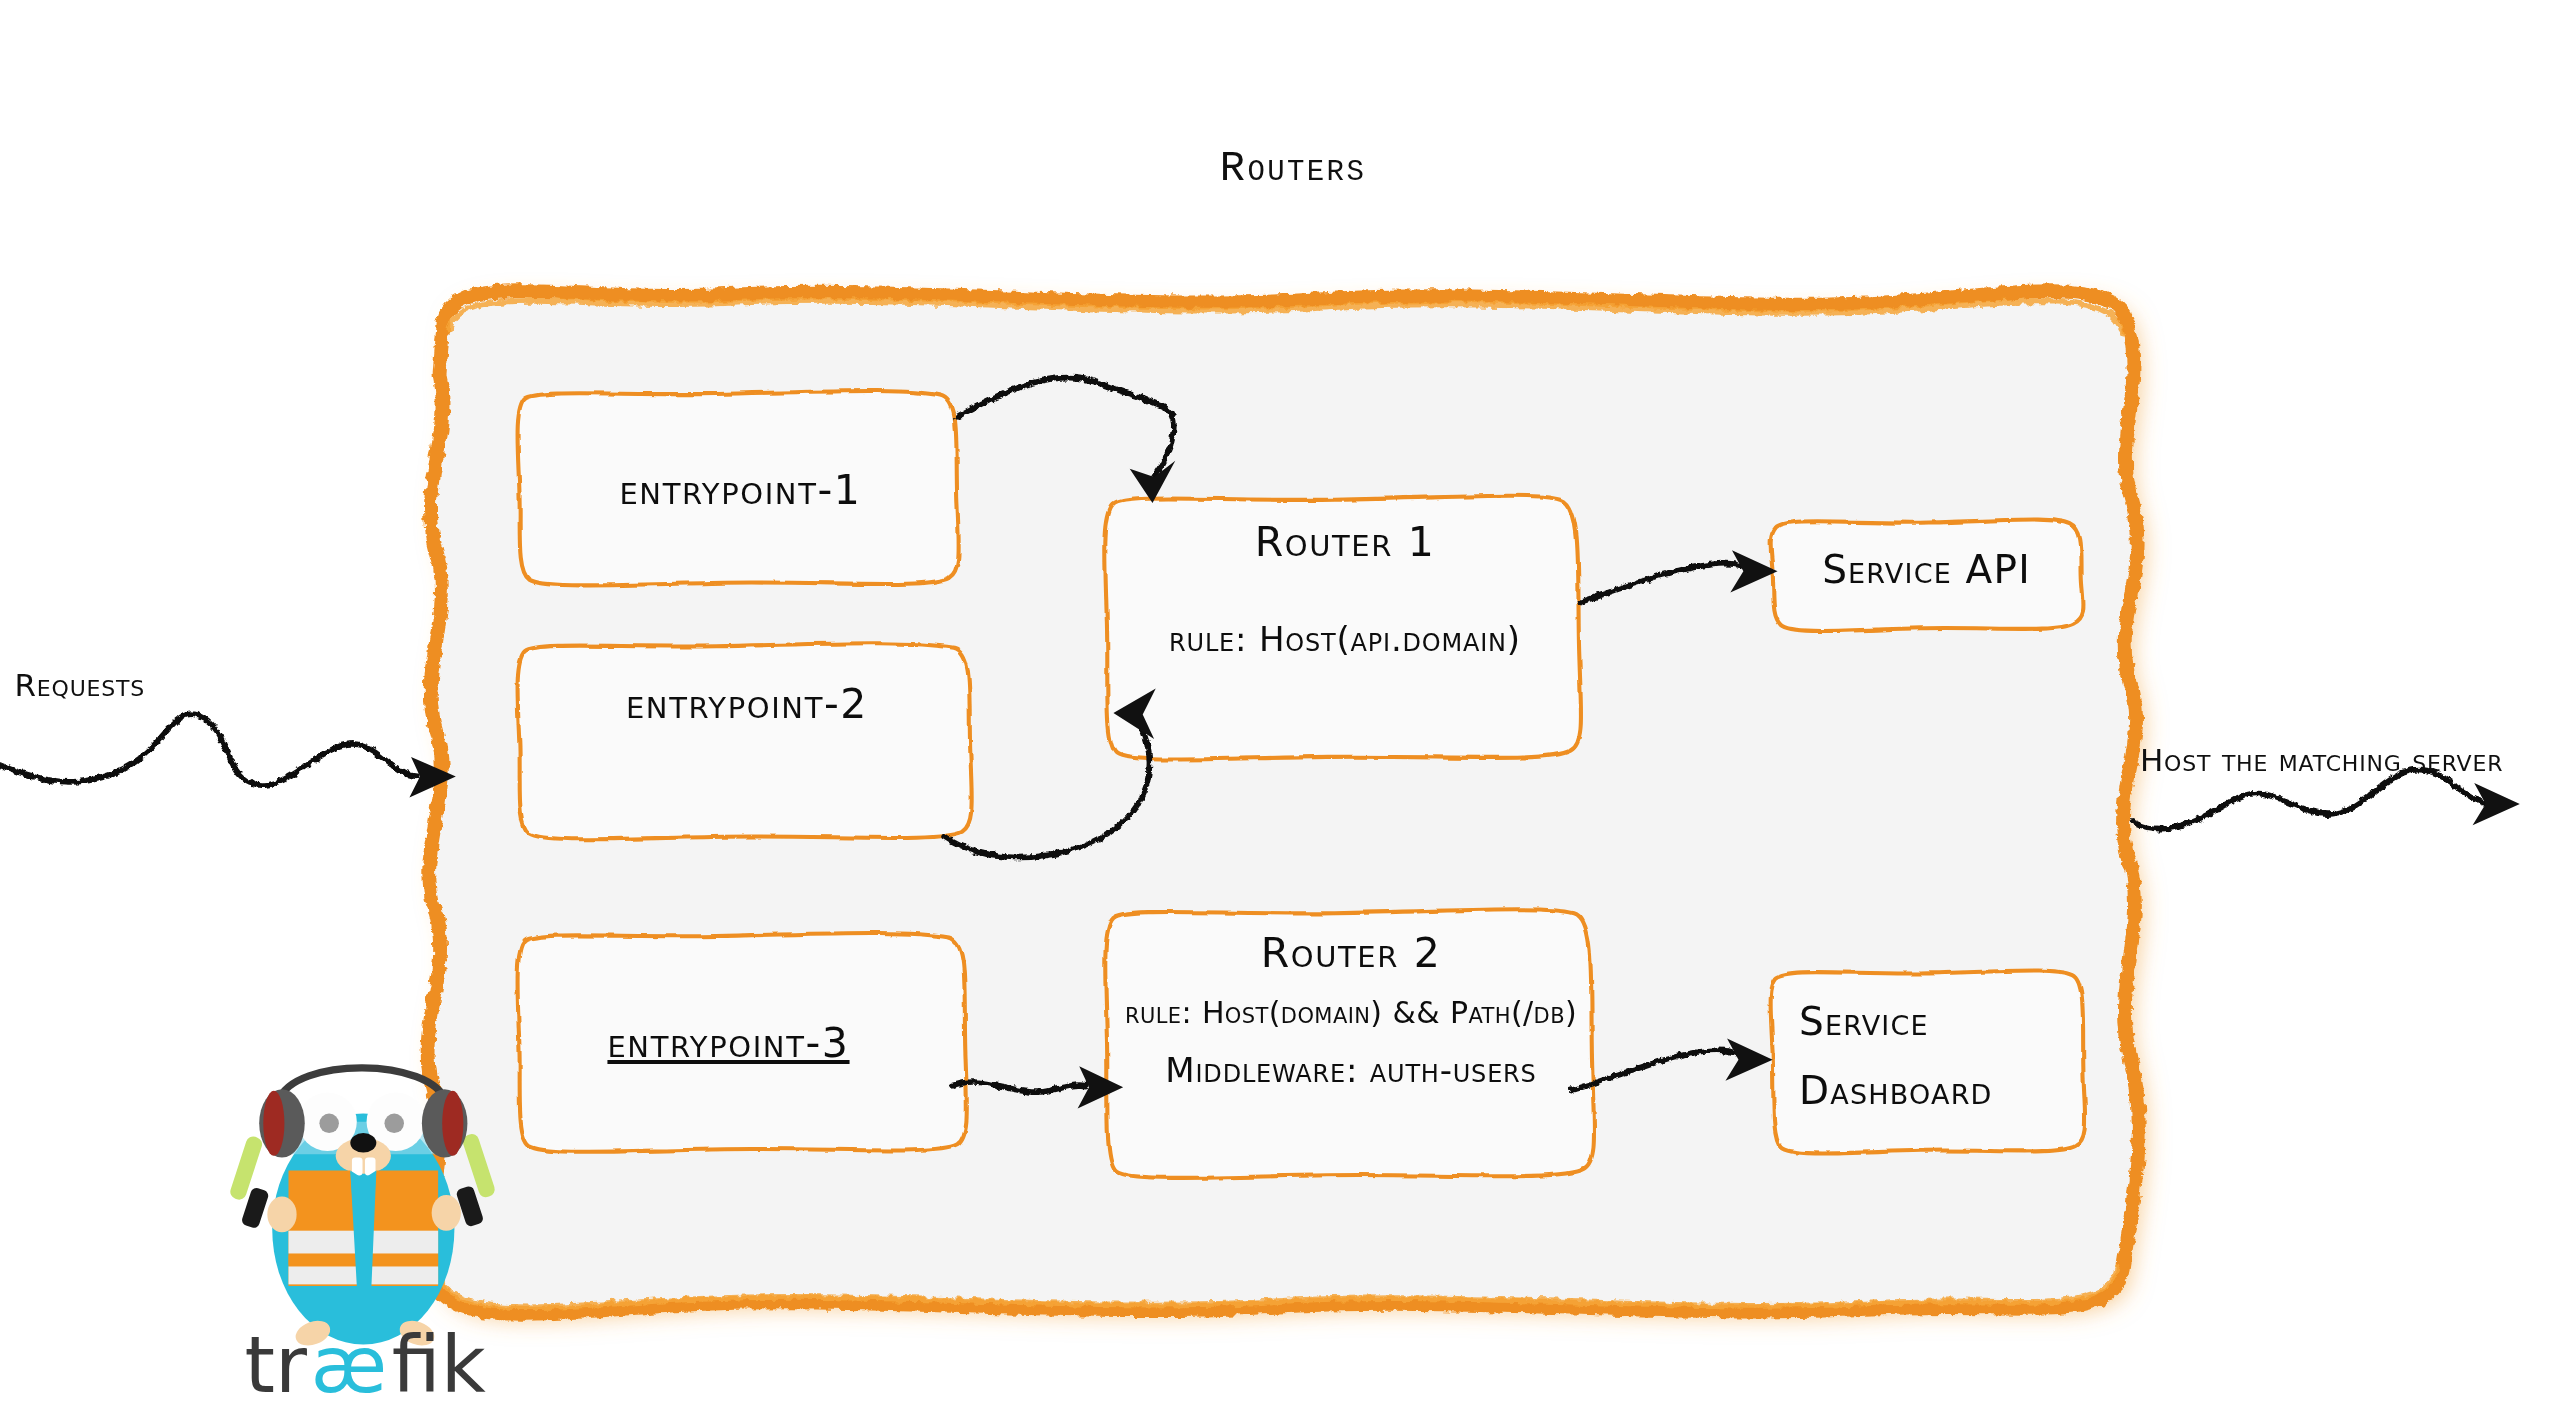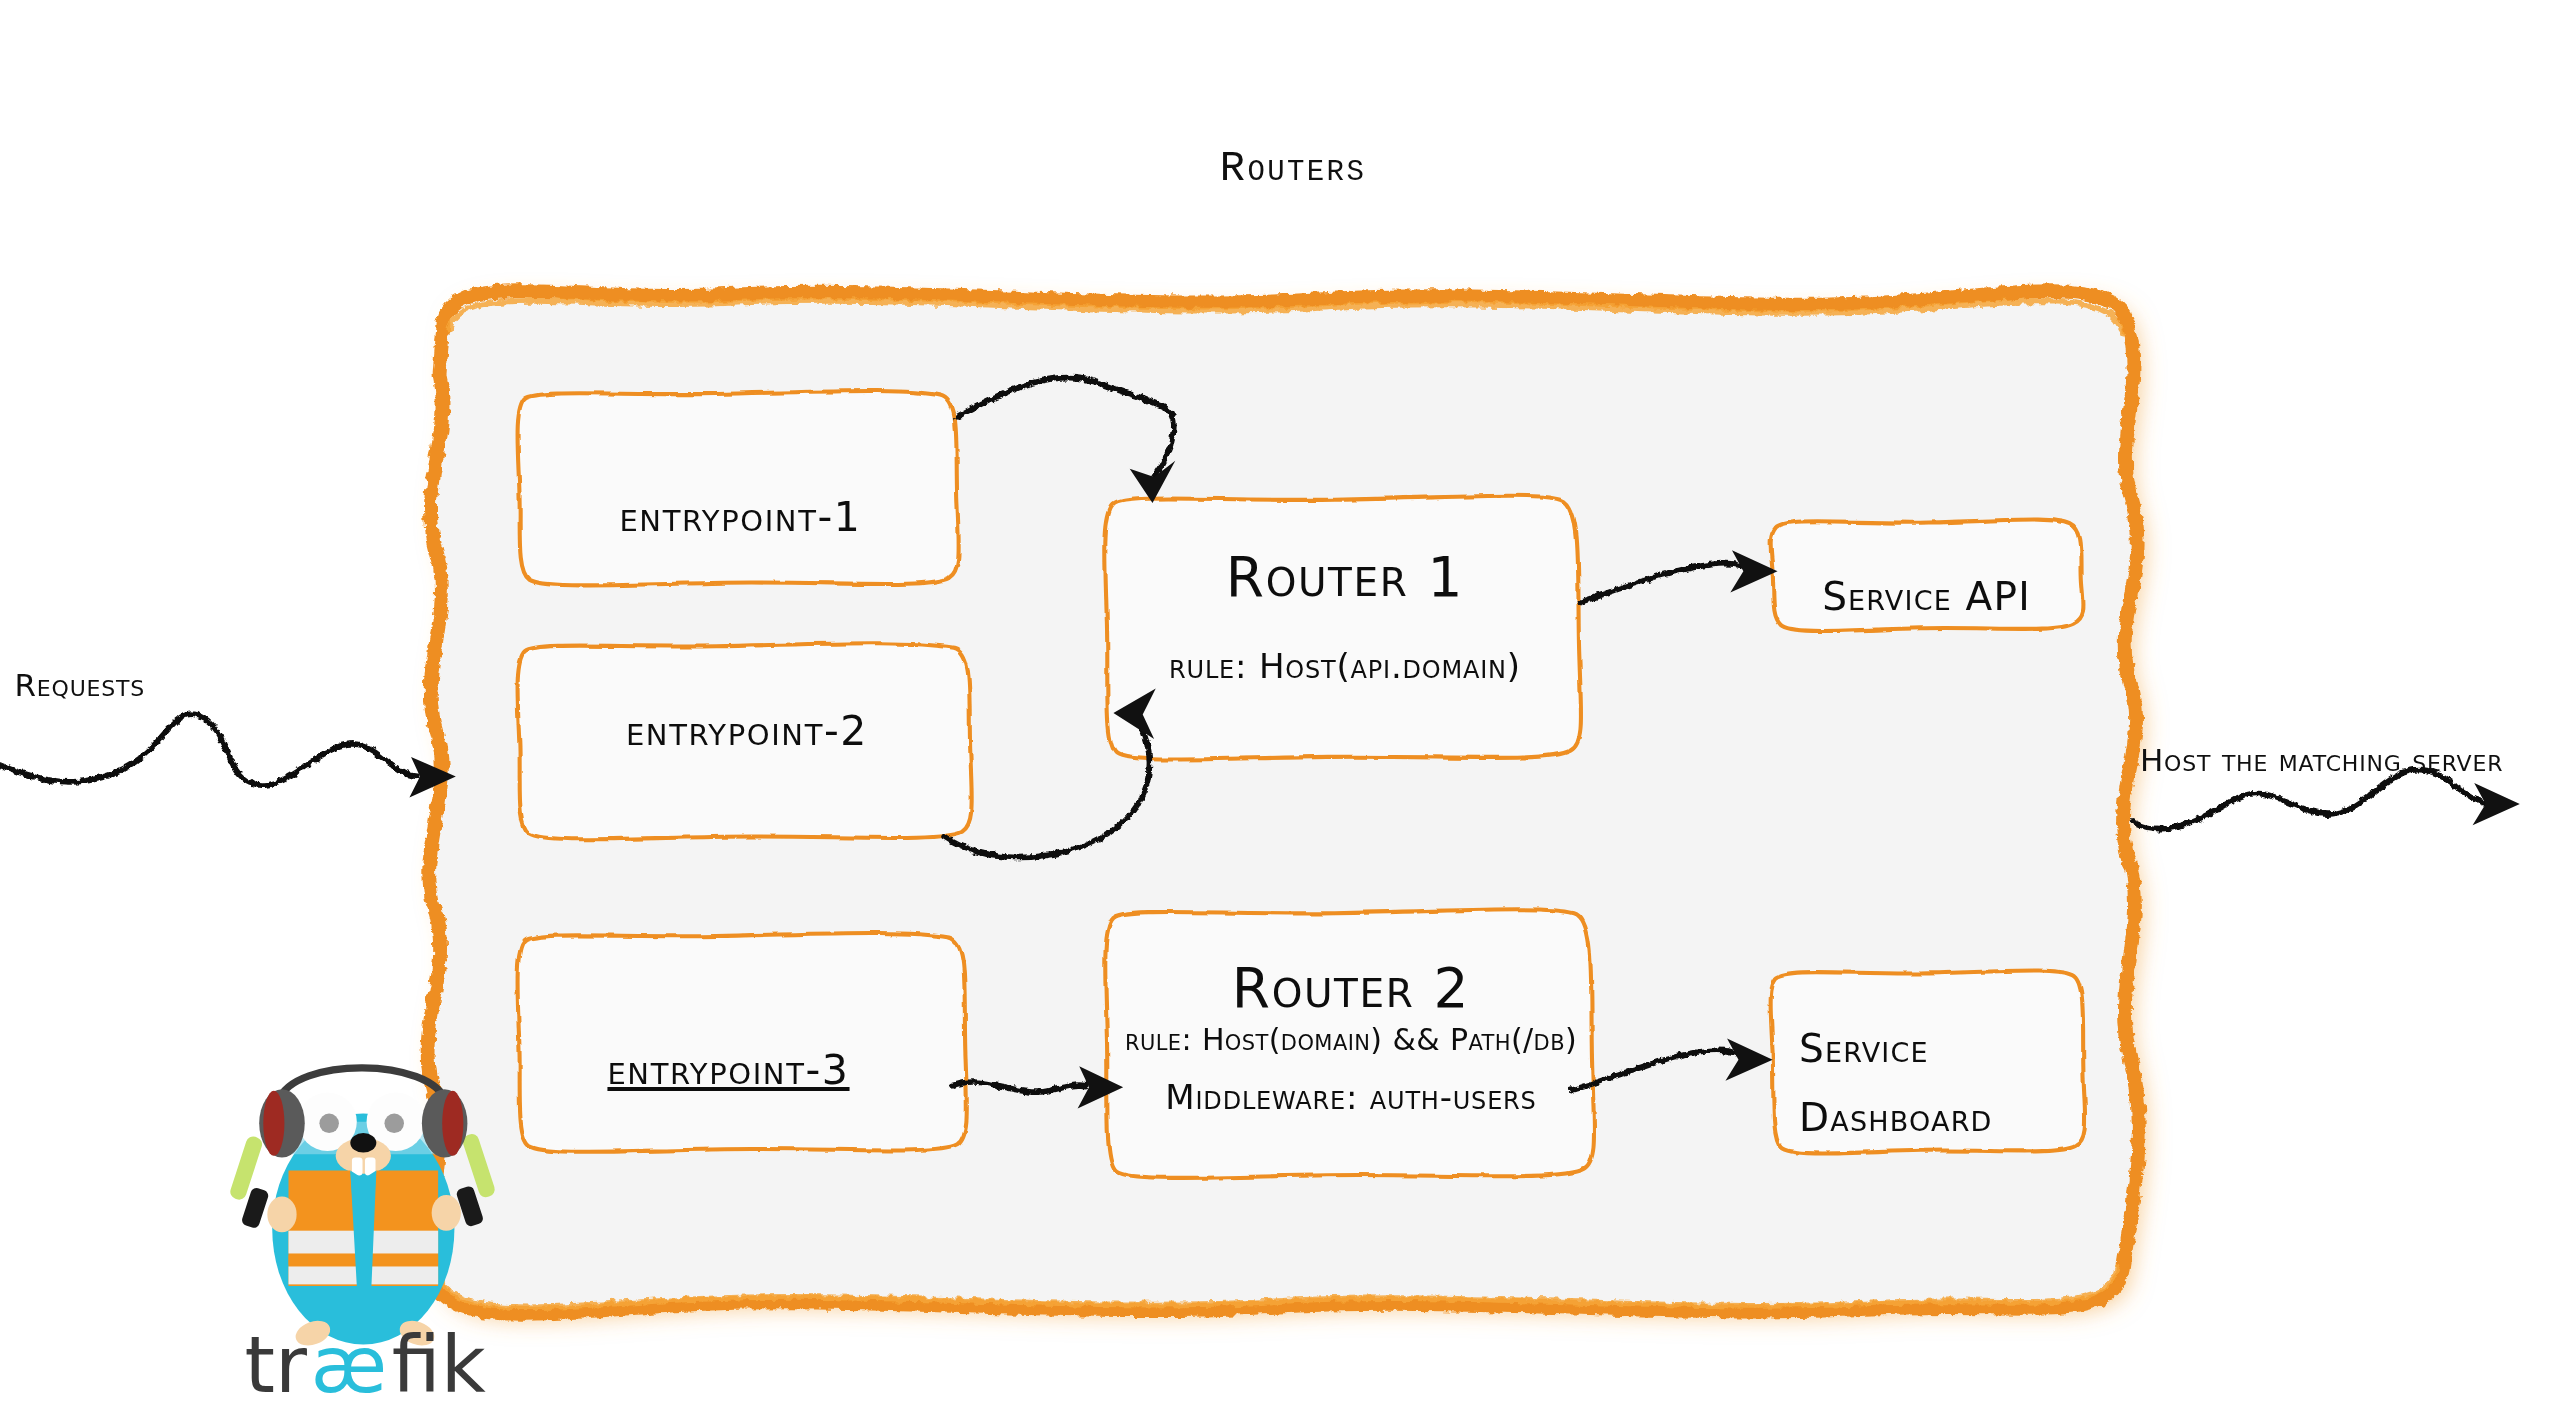--- a/index.html
+++ b/index.html
@@ -40,30 +40,29 @@
 
   
   .node-label {
     position: absolute;
     text-align: center;
     color: #0d0d0d;
     font-family: "DejaVu Sans", sans-serif;
     font-variant: small-caps;
     font-weight: 500;
     pointer-events: none;
-    margin-top: 27px;
   }
 
   .ep-label {
     font-size: 41px;
     letter-spacing: 1.6px;
   }
 
   .router-title {
-    font-size: 55px;
+    font-size: 41px;
     letter-spacing: 1.6px;
   }
   .router-line {
     font-size: 34px;
     letter-spacing: 0.8px;
   }
   .router-line-sm {
     font-size: 30px;
     letter-spacing: 0.4px;
   }

